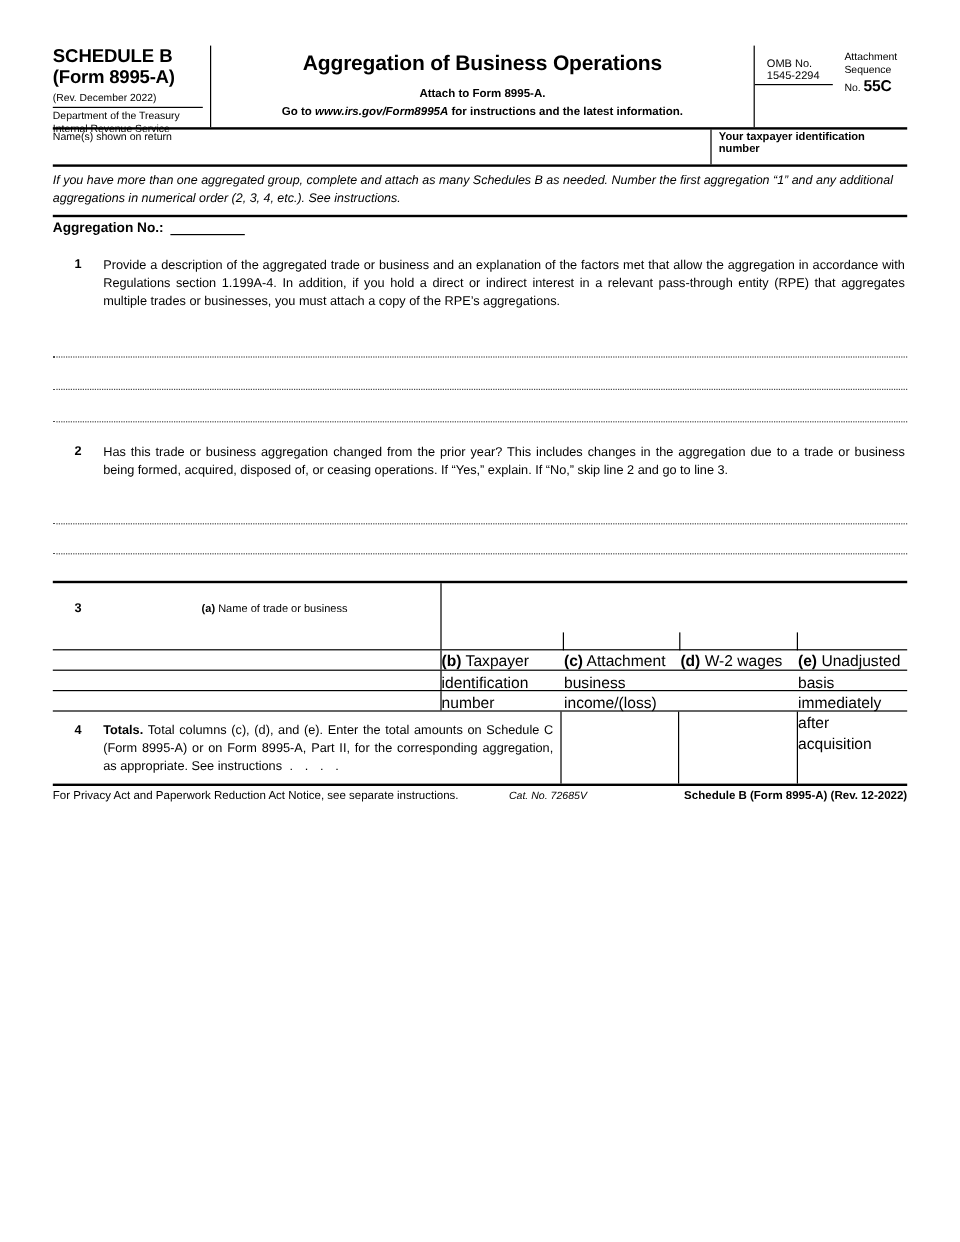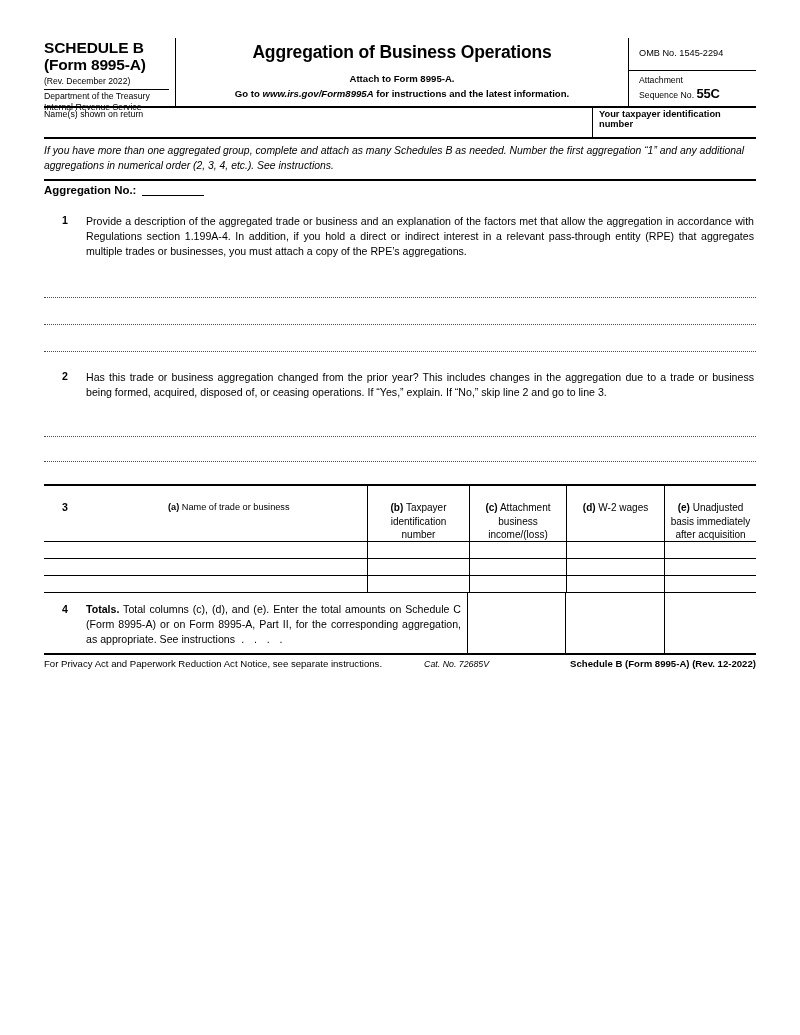--- a/index.html
+++ b/index.html
@@ -94,21 +94,21 @@
     margin-top: 4px;
   }
   .goto-line i { font-style: italic; }
 
   .hdr-right {
     width: 128px;
     flex: 0 0 128px;
     border-left: 1.6px solid #000;
     box-sizing: border-box;
     display: flex;
-    flex-direction: column;
+    flex-direction: row;
   }
   .omb {
     height: 33px;
     border-bottom: 0.9px solid #000;
     box-sizing: border-box;
     font-size: 9.2px;
     padding: 10px 0 0 10px;
   }
   .attach-seq {
     flex: 1 1 auto;
@@ -227,24 +227,24 @@
   .c-a {
     flex: 1 1 auto;
     border-right: 1.1px solid #000;
     font-size: 9.2px;
     padding-top: 16px;
     box-sizing: border-box;
   }
   .c-a .lbl { padding-left: 82px; }
   .c-b, .c-c, .c-d, .c-e {
     box-sizing: border-box;
-    font-size: 10px;
-    text-align: center;
+    font-size: 13px;
     line-height: 1.33;
     padding-top: 15px;
+    margin-top: 41px;
   }
   .c-b { width: 102px; flex: 0 0 102px; border-right: 1.1px solid #000; }
   .c-c { width: 97px; flex: 0 0 97px; border-right: 1.1px solid #000; }
   .c-d { width: 98px; flex: 0 0 98px; border-right: 1.1px solid #000; }
   .c-e { width: 91px; flex: 0 0 91px; }
   .bold { font-weight: bold; }
 
   .tbody-row {
     height: 17px;
     border-bottom: 0.9px solid #000;

